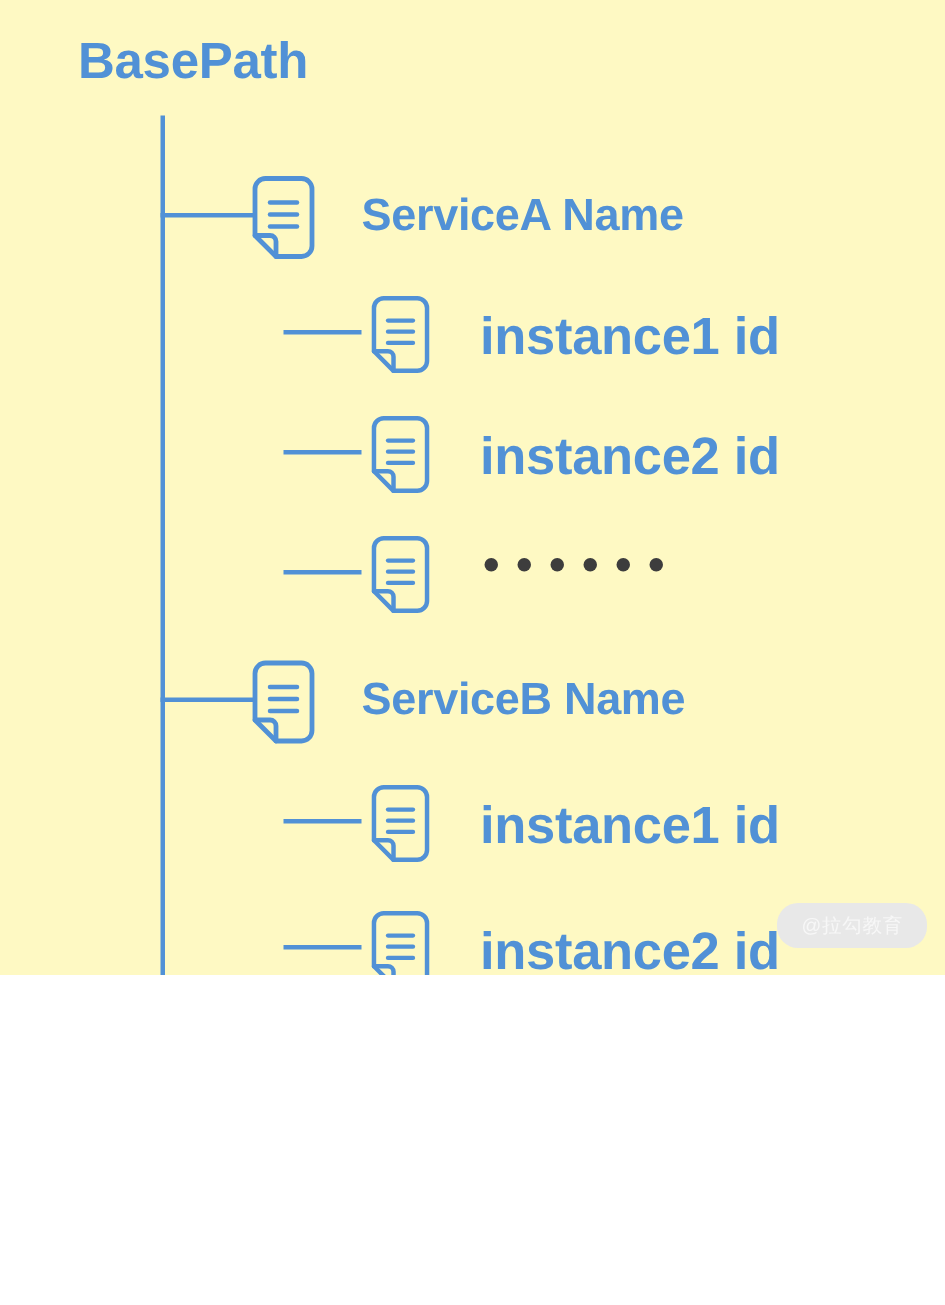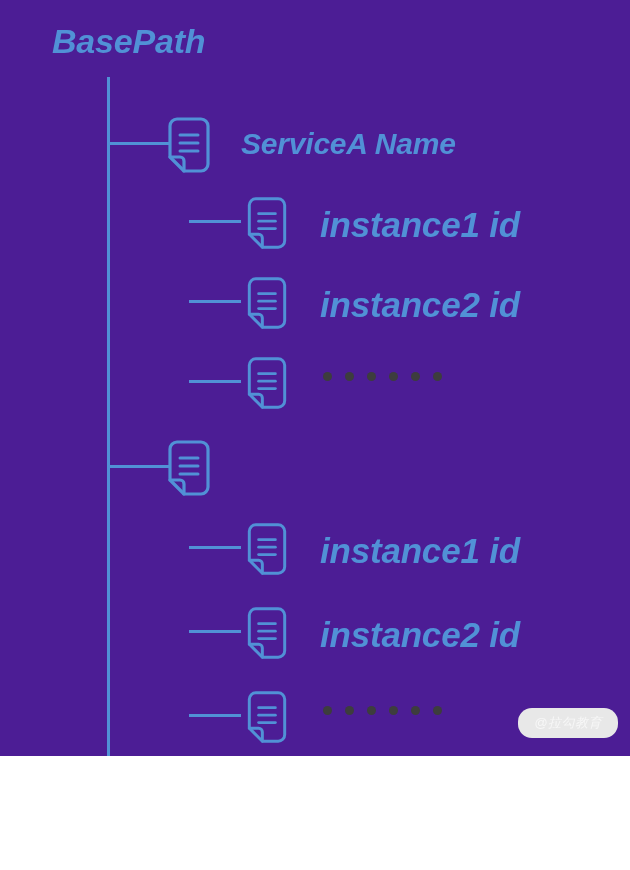--- a/index.html
+++ b/index.html
@@ -6,24 +6,23 @@
     margin: 0;
     padding: 0;
     background: #ffffff;
   }
   body {
     font-family: "Liberation Sans", sans-serif;
   }
   #canvas {
     position: relative;
     width: 630px;
-    height: 756px;
-    background: #4c1d95;
+    height: 650px;
+    background: #fef9c3;
     overflow: hidden;
-    font-style: italic;
   }
 
   
   .root-title {
     position: absolute;
     left: 52px;
     top: 22px;
     font-size: 34px;
     font-weight: bold;
     color: #5191d6;
@@ -157,20 +156,21 @@
   </div>
 
   <div class="branch" style="top:465px; width:62px;"></div>
   <svg class="doc-icon" style="left:167px; top:439px;" width="44" height="58" viewBox="0 0 44 58">
     <path d="M10 3 H34 a7 7 0 0 1 7 7 V48 a7 7 0 0 1 -7 7 H17 L3 41 V10 a7 7 0 0 1 7 -7 Z" fill="none" stroke="#5191d6" stroke-width="3.2" stroke-linejoin="round"></path>
     <path d="M17 55 V45 a4 4 0 0 0 -4 -4 H3" fill="none" stroke="#5191d6" stroke-width="3.2" stroke-linejoin="round" stroke-linecap="round"></path>
     <line x1="13" y1="19" x2="31" y2="19" stroke="#5191d6" stroke-width="3" stroke-linecap="round"></line>
     <line x1="13" y1="27" x2="31" y2="27" stroke="#5191d6" stroke-width="3" stroke-linecap="round"></line>
     <line x1="13" y1="35" x2="31" y2="35" stroke="#5191d6" stroke-width="3" stroke-linecap="round"></line>
   </svg>
+  <div class="node-label" style="left:241px; top:450px;">ServiceB Name</div>
 
   <div class="stub" style="left:189px; top:546px; width:52px;"></div>
   <svg class="doc-icon" style="left:246px; top:522px;" width="42" height="54" viewBox="0 0 44 58">
     <path d="M10 3 H34 a7 7 0 0 1 7 7 V48 a7 7 0 0 1 -7 7 H17 L3 41 V10 a7 7 0 0 1 7 -7 Z" fill="none" stroke="#5191d6" stroke-width="3.2" stroke-linejoin="round"></path>
     <path d="M17 55 V45 a4 4 0 0 0 -4 -4 H3" fill="none" stroke="#5191d6" stroke-width="3.2" stroke-linejoin="round" stroke-linecap="round"></path>
     <line x1="13" y1="19" x2="31" y2="19" stroke="#5191d6" stroke-width="3" stroke-linecap="round"></line>
     <line x1="13" y1="27" x2="31" y2="27" stroke="#5191d6" stroke-width="3" stroke-linecap="round"></line>
     <line x1="13" y1="35" x2="31" y2="35" stroke="#5191d6" stroke-width="3" stroke-linecap="round"></line>
   </svg>
   <div class="node-label sub" style="left:320px; top:531px;">instance1 id</div>

